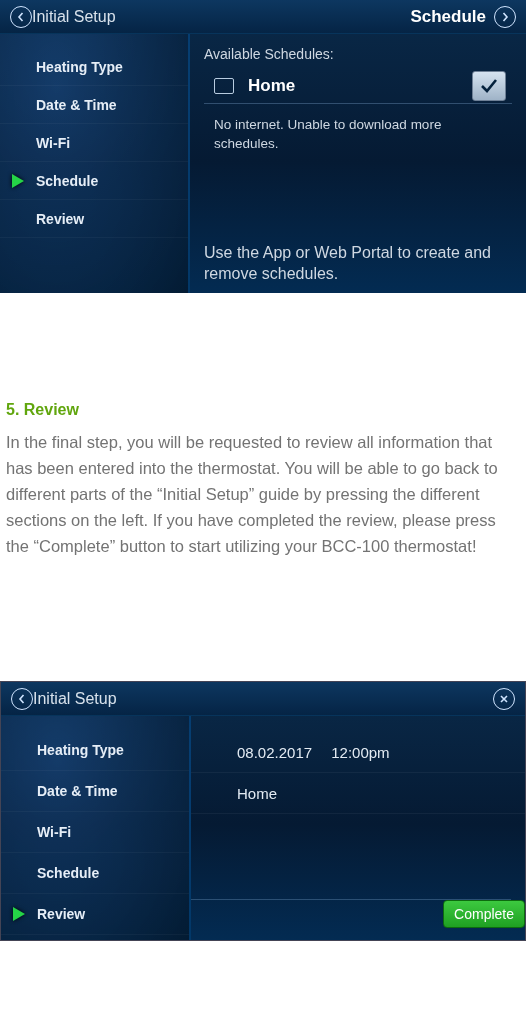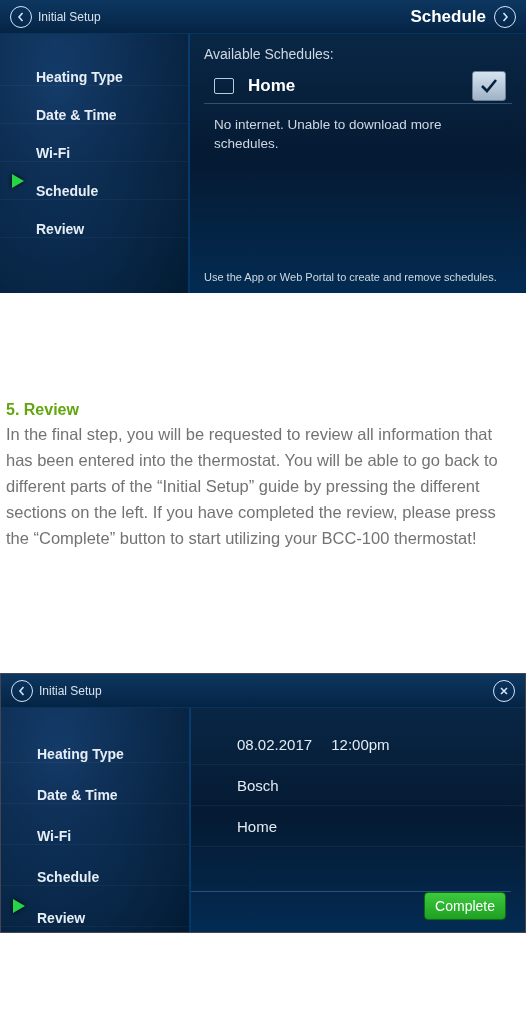--- a/index.html
+++ b/index.html
@@ -29,21 +29,21 @@
     .titlebar {
       height: 34px;
       display: flex;
       align-items: center;
       padding: 0 10px;
       background: linear-gradient(to bottom, #0d3760, #052445);
       border-bottom: 1px solid #07345b;
     }
     .titlebar .left-group { display: flex; align-items: center; flex: 0 0 auto; }
     .titlebar .right-group { margin-left: auto; display: flex; align-items: center; }
-    .titlebar .title-left { font-size: 12px; color: #d8e2ec; margin-left: 6px; }
+    .titlebar .title-left { font-size: 16px; color: #d8e2ec; }
     .titlebar .title-right { font-size: 17px; font-weight: bold; color: #fff; margin-right: 8px; }
 
     .circ-btn {
       width: 22px; height: 22px;
       border-radius: 50%;
       border: 1.6px solid #cfe4ff;
       display: inline-flex; align-items: center; justify-content: center;
       color: #cfe4ff;
     }
 
@@ -52,21 +52,21 @@
     .side-nav {
       width: 190px;
       padding: 14px 0;
       border-right: 2px solid rgba(0,70,130,0.6);
       background: radial-gradient(ellipse at 30% 20%, rgba(30,80,140,0.55), rgba(3,26,49,0.95));
     }
     .side-nav .nav-item {
       position: relative;
       height: 38px;
       display: flex;
-      align-items: flex-end;
+      align-items: center;
       padding-left: 36px;
       font-size: 14px;
       font-weight: bold;
       color: #e6eef7;
       border-bottom: 1px solid rgba(255,255,255,0.04);
       cursor: pointer;
     }
     .side-nav .nav-item.active .play-marker { display: block; }
     .play-marker {
       display: none;
@@ -107,35 +107,35 @@
     }
     .status-msg {
       font-size: 13.5px;
       color: #cfd8e2;
       margin: 12px 8px 0 10px;
       line-height: 1.4;
     }
     .footnote {
       position: absolute;
       left: 14px; right: 14px; bottom: 8px;
-      font-size: 11px;
+      font-size: 16px;
       color: #cfd8e2;
       line-height: 1.35;
       margin-top: 13px;
     }
 
     
     .doc-section {
       padding: 108px 6px 122px 6px;
     }
     .doc-heading {
       color: #61a60e;
       font-size: 16px;
       font-weight: bold;
-      margin-bottom: 2px;
+      margin-bottom: 10px;
     }
     .doc-body {
       color: #737373;
       font-size: 16.5px;
       line-height: 1.58;
     }
 
     
     .review-body { display: flex; height: calc(100% - 34px); }
     .review-panel { flex: 1; padding: 16px 0 0 0; position: relative; }
@@ -143,21 +143,21 @@
       height: 41px;
       display: flex; align-items: center;
       padding-left: 46px;
       font-size: 15px;
       color: #e3ebf3;
       border-bottom: 1px solid rgba(255,255,255,0.05);
     }
     .side-nav.s2 .nav-item { height: 41px; }
     .complete-btn {
       position: absolute;
-      right: 19px; bottom: 12px;
+      right: 0; bottom: 12px;
       padding: 5px 10px;
       background: linear-gradient(to bottom, #3cc93f, #1fa022);
       border: 1px solid #0c6b0e;
       border-radius: 4px;
       color: #fff;
       font-size: 14px;
       font-weight: 500;
     }
     .divider-line {
       position: absolute;
@@ -279,19 +279,18 @@
         <span>Schedule</span>
       </div>
       <div class="nav-item active">
         <span class="play-marker"></span>
         <span>Review</span>
       </div>
     </div>
 
     <div class="review-panel">
       <div class="review-row">08.02.2017  12:00pm</div>
-      <div class="review-row">Bosch</div>
       <div class="review-row">Home</div>
       <div class="divider-line"></div>
       <div class="complete-btn">Complete</div>
     </div>
   </div>
 </div>
 
 </body></html>

